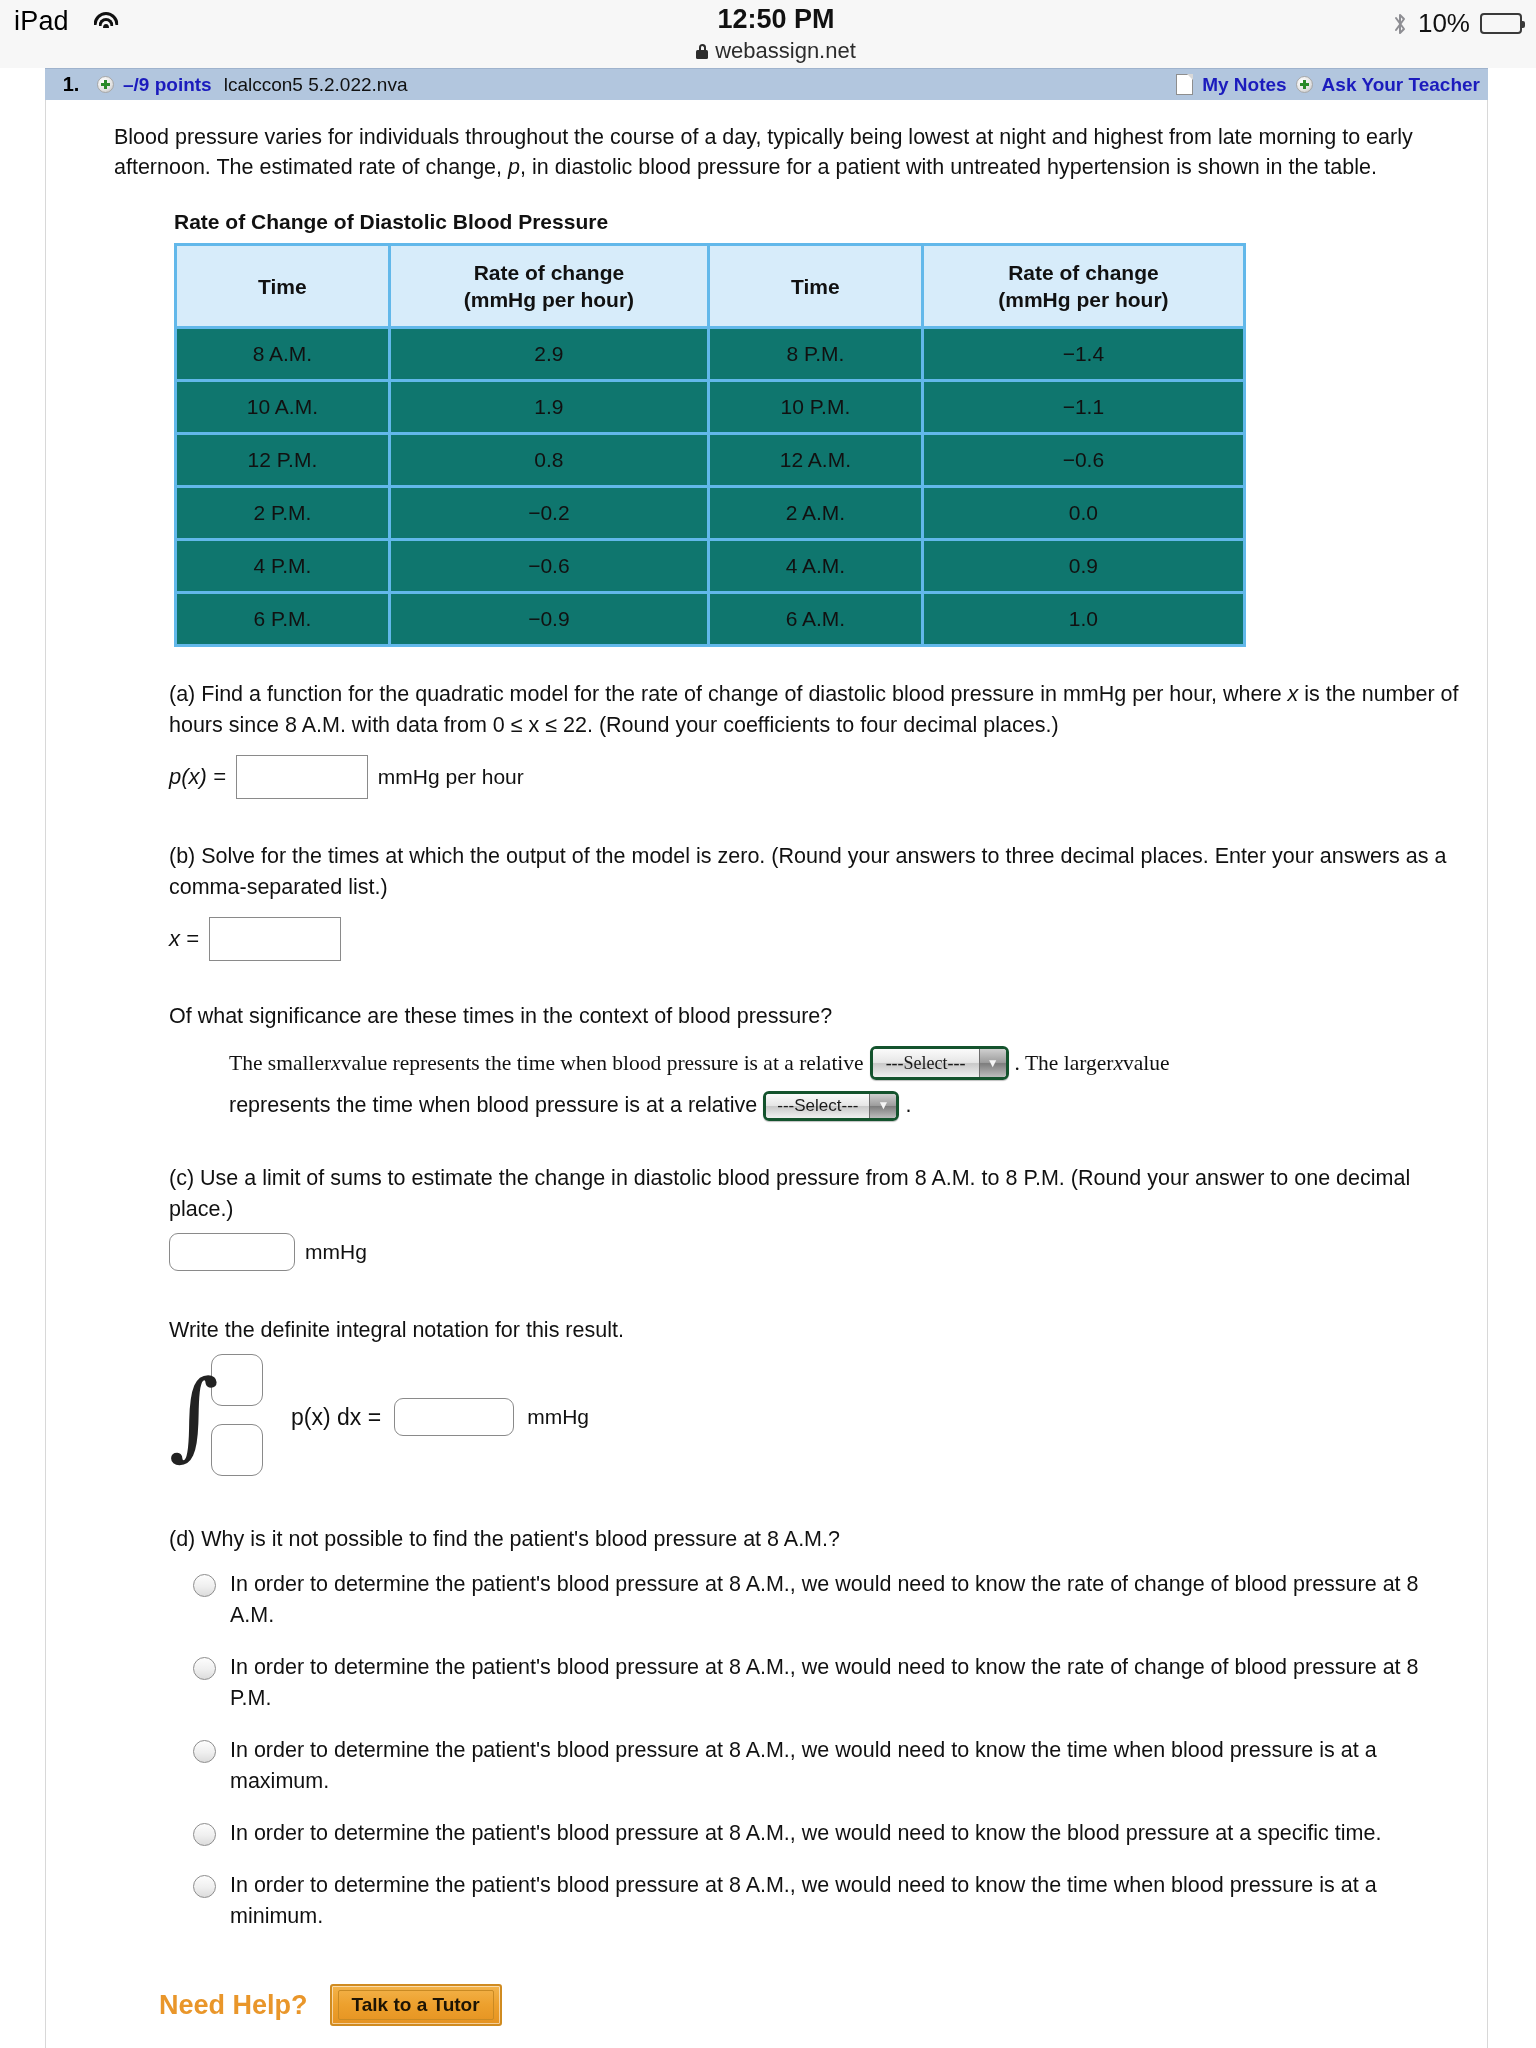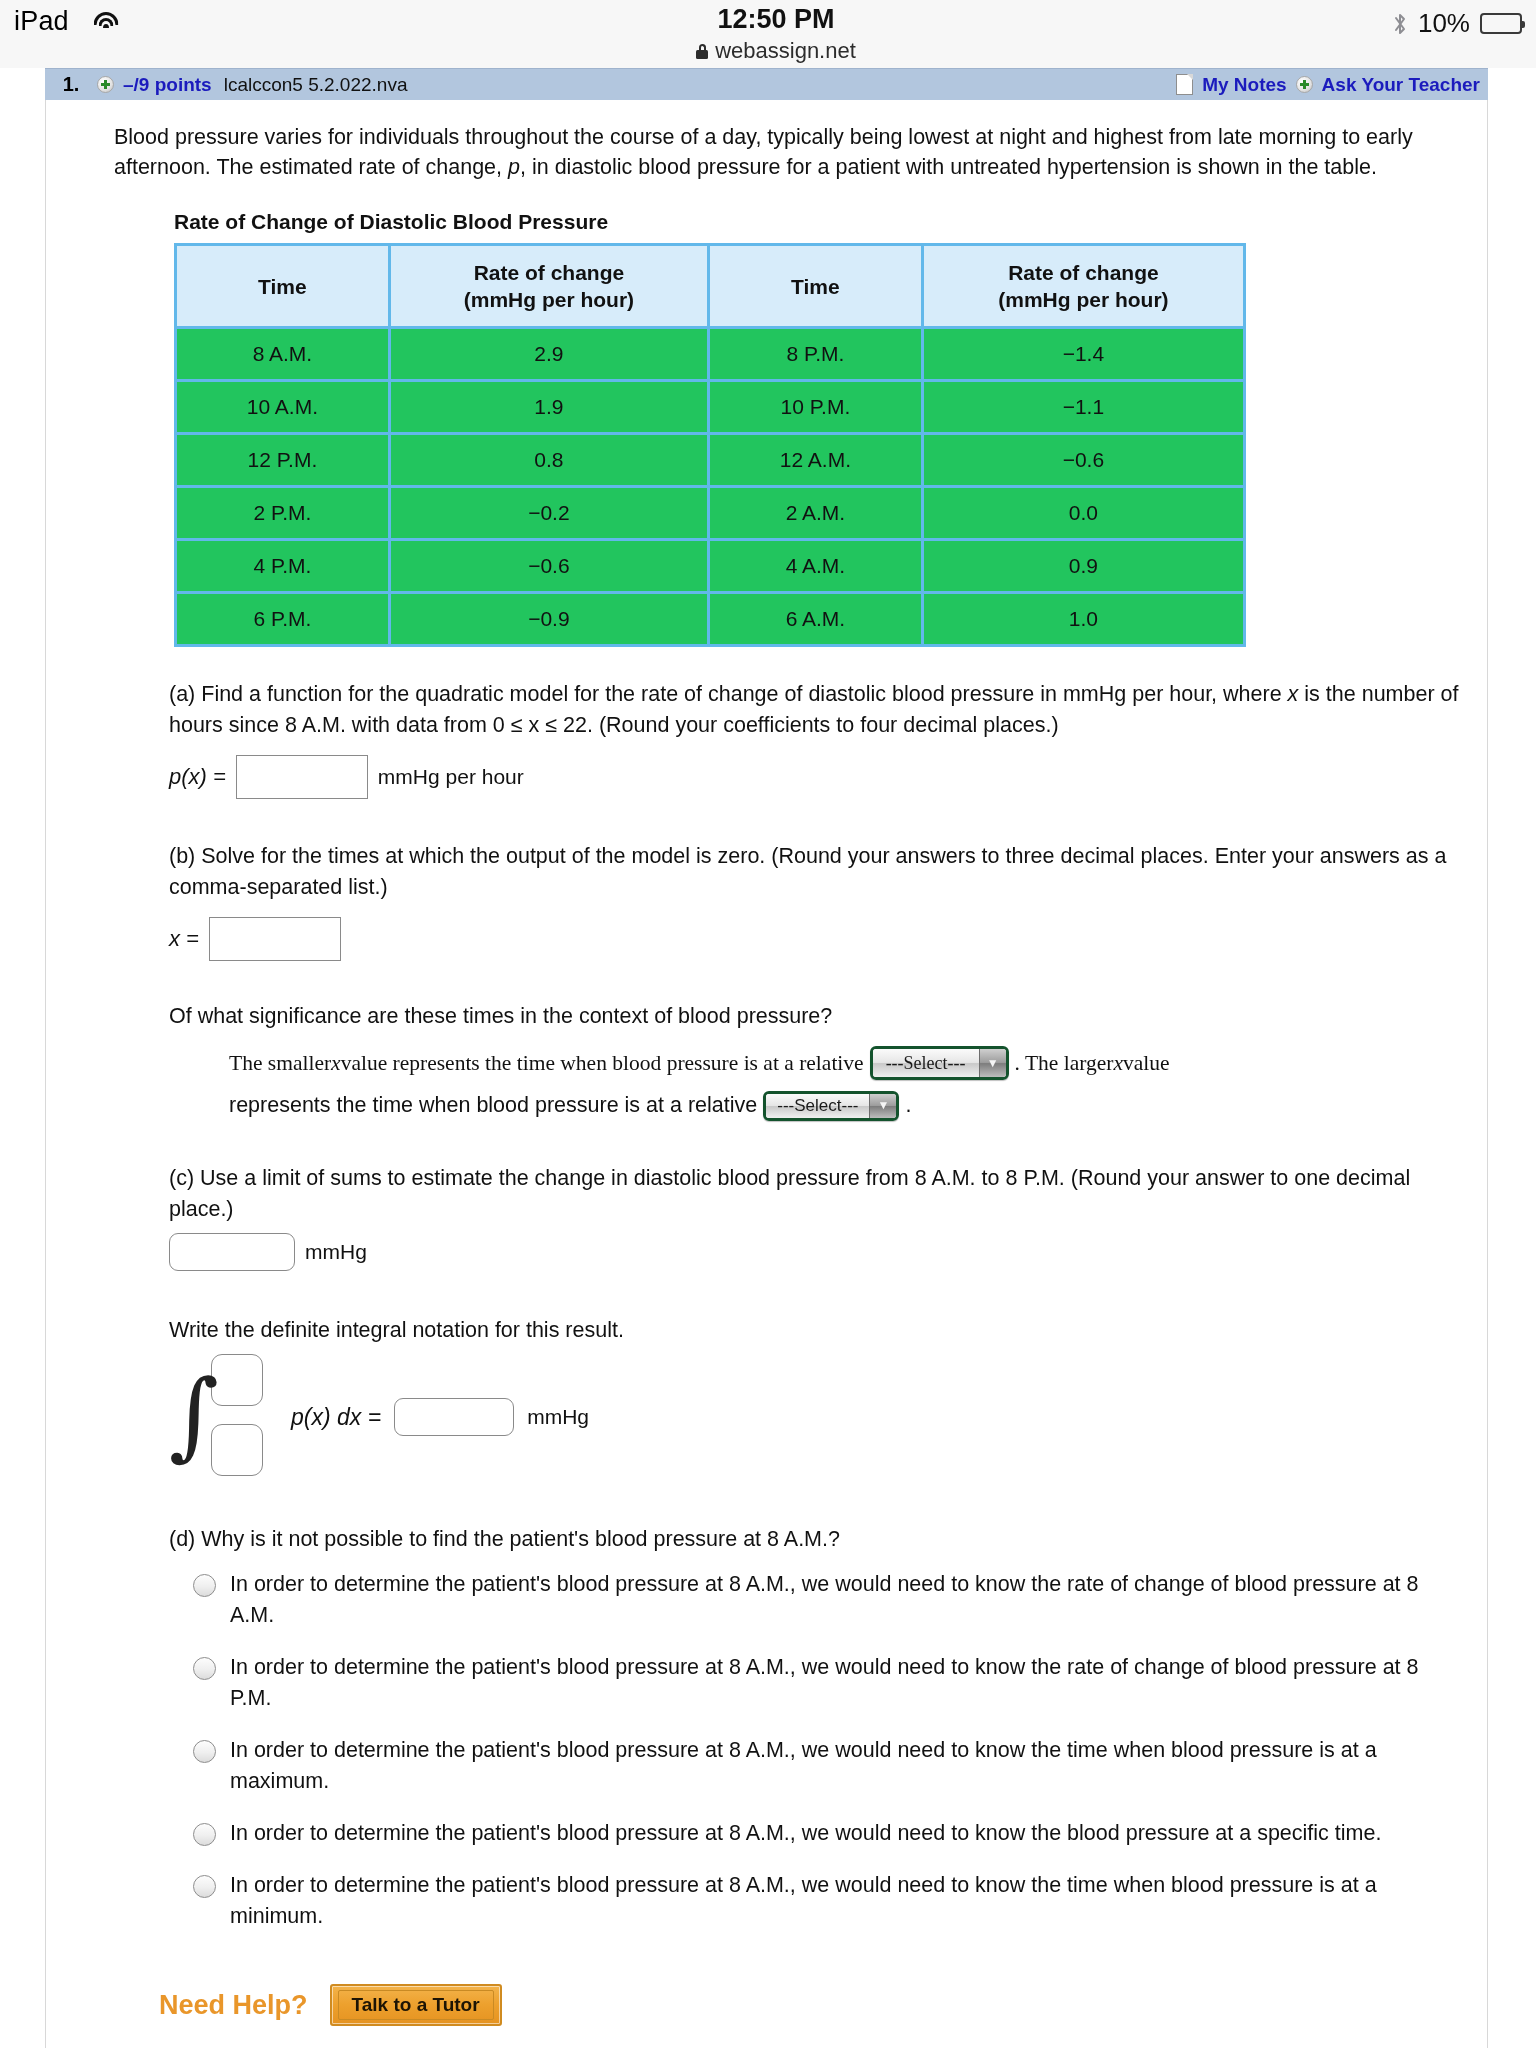--- a/index.html
+++ b/index.html
@@ -134,21 +134,21 @@
   }
   table.data {
     border-collapse: separate; border-spacing: 0;
     border: 3px solid #62b8ea;
     width: 1072px;
   }
   table.data th, table.data td {
     border-right: 3px solid #62b8ea;
     border-bottom: 3px solid #62b8ea;
     font-size: 21px; color: #111; text-align: center;
-    background: #22c55e;
+    background: #0f766e;
   }
   table.data th:last-child, table.data td:last-child { border-right: none; }
   table.data tr:last-child td { border-bottom: none; }
   table.data th {
     background: #d7ecfa; font-weight: bold; padding: 13px 6px; line-height: 27px;
   }
   table.data td { padding: 13px 6px; height: 49px; }
   td.val { color: #e8392c; }
   col.c1 { width: 215px; } col.c2 { width: 321px; }
   col.c3 { width: 215px; } col.c4 { width: 321px; }
@@ -209,21 +209,21 @@
 
   
   .integral-row { display:flex; align-items:center; margin-top: 12px; }
   .intsign {
     font-size: 96px; line-height: 1; color:#222; font-family: "DejaVu Serif", serif;
     margin-right: 2px; position: relative; top: -2px;
   }
   .bounds { display:flex; flex-direction: column; justify-content: space-between; height: 118px; margin-left:-10px; }
   .bounds .box-sq-round:first-child { margin-top: -4px; }
   .int-tail { display:flex; align-items:center; gap: 13px; margin-left: 28px; }
-  .pxdx { font-size: 23px; font-style: italic; color:#111; }
+  .pxdx { font-size: 23px; color:#111; }
 
   
   .opt { display: flex; align-items: flex-start; margin-top: 21px; }
   .opt:first-of-type { margin-top: 14px; }
   .radio {
     flex: 0 0 auto; width: 23px; height: 23px; border-radius: 50%;
     border: 1px solid #8d8d8d;
     background: linear-gradient(180deg,#fdfdfd 0%, #efefef 55%, #dcdcdc 100%);
     margin-top: 5px; margin-right: 14px;
   }

